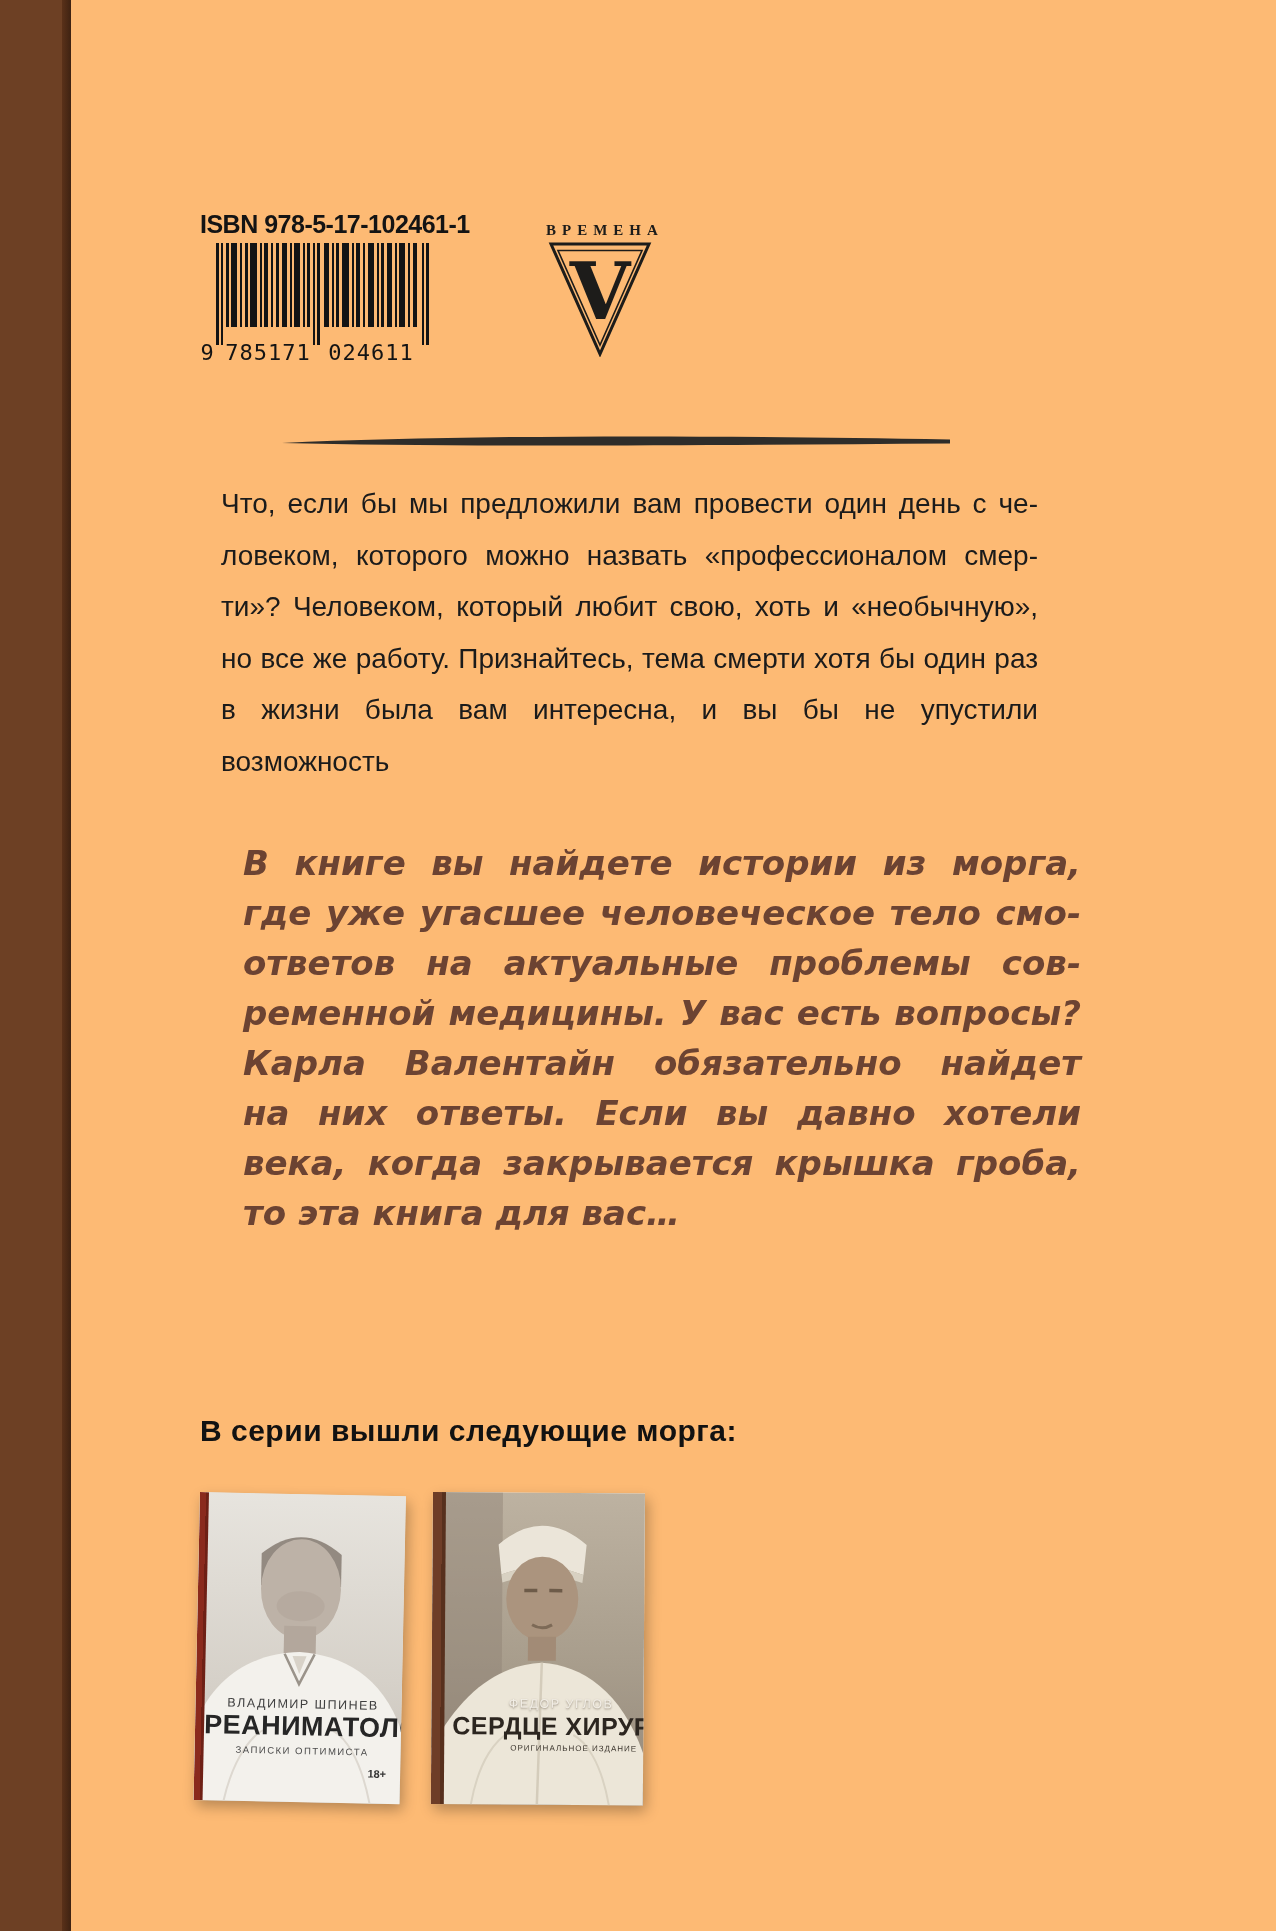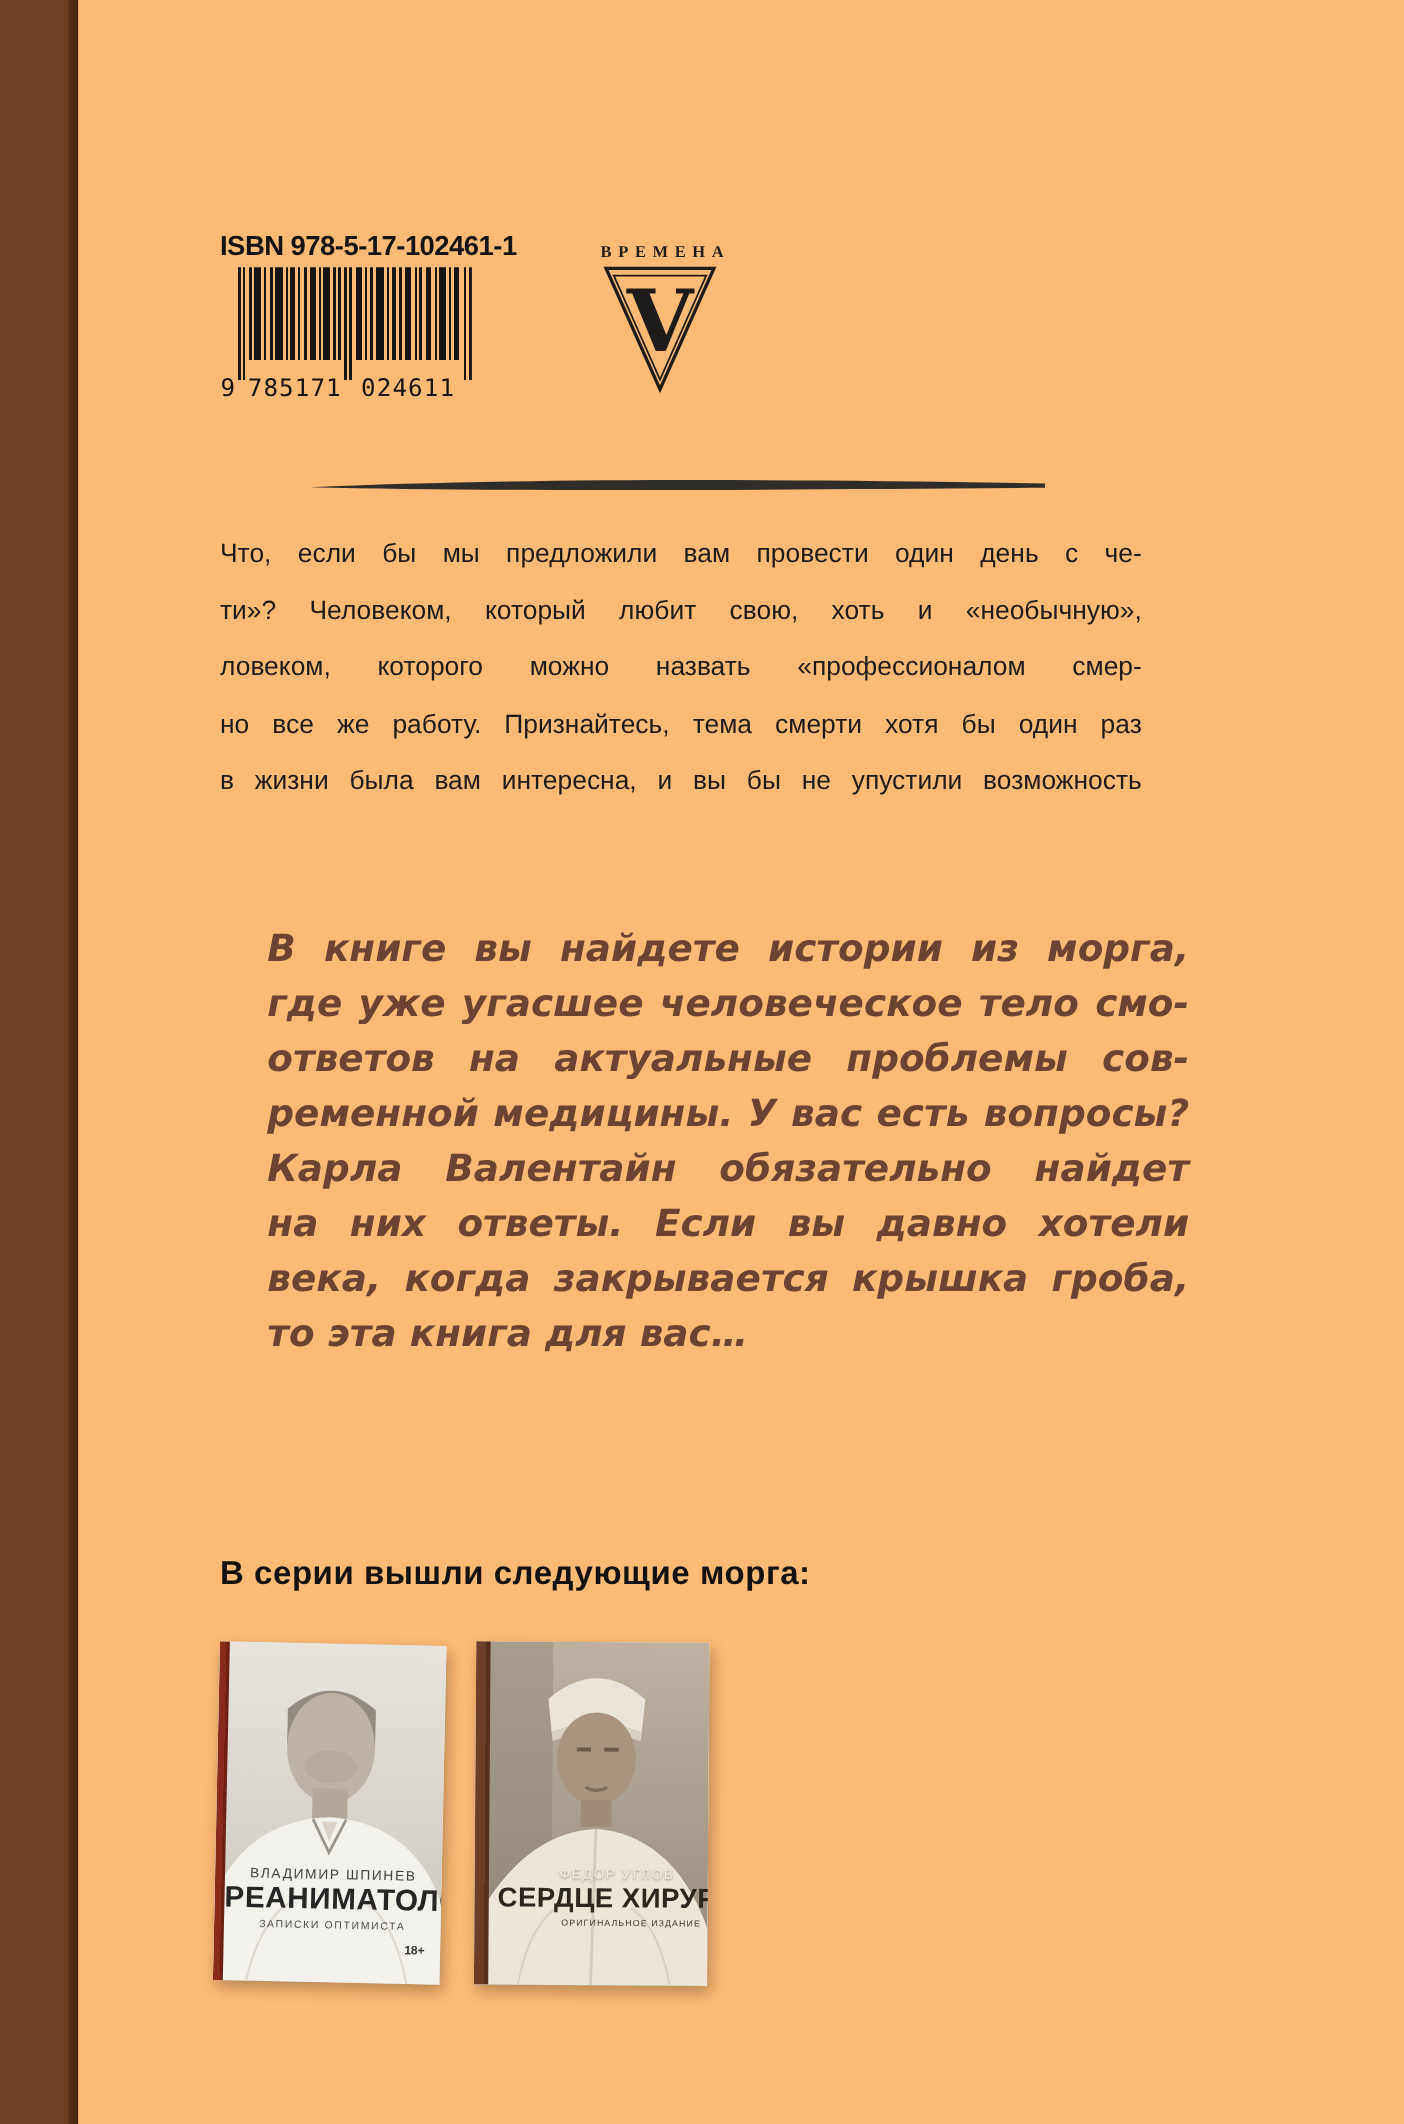--- a/index.html
+++ b/index.html
@@ -22,21 +22,21 @@
   .logo{position:absolute;left:540px;top:222px;width:120px;text-align:center;}
   .logo-name{
     font-family:"Liberation Serif",serif;font-weight:bold;font-size:15px;
     letter-spacing:6px;padding-left:6px;color:#1d1c1a;white-space:nowrap;
   }
   .logo-mark{margin-top:2px;}
   
   .divider{position:absolute;left:278px;top:430px;}
   
   .annotation{position:absolute;left:200px;top:478px;width:838px;}
-  .ann-line{font-size:24px;line-height:51.5px;color:#1b1b1b;}
+  .ann-line{font-size:28px;line-height:51.5px;color:#1b1b1b;margin-left:21px;}
   .just{text-align:justify;text-align-last:justify;}
   
   .blurb{position:absolute;left:200px;top:838px;width:838px;margin-left:43px;}
   .blurb-line{
     font-family:"DejaVu Sans",sans-serif;font-weight:bold;font-style:italic;
     font-size:34px;line-height:50px;color:#6c4332;
   }
   
   .series-heading{
     position:absolute;left:200px;top:1414px;font-size:30px;font-weight:bold;
@@ -131,22 +131,22 @@
   </div>
 
   <div class="divider">
     <svg width="680" height="24" viewBox="0 0 680 24">
       <path d="M4,13 C170,5.5 400,4.5 672,9.5 L672,13.5 C400,15.5 170,17 4,13 Z" fill="#2e2d2a"></path>
     </svg>
   </div>
 
   <div class="annotation">
     <div class="ann-line just">Что, если бы мы предложили вам провести один день с че-</div>
+    <div class="ann-line just">ловеком, которого можно назвать «профессионалом смер-</div>
     <div class="ann-line just">ти»? Человеком, который любит свою, хоть и «необычную»,</div>
-    <div class="ann-line just">ловеком, которого можно назвать «профессионалом смер-</div>
     <div class="ann-line just">но все же работу. Признайтесь, тема смерти хотя бы один раз</div>
     <div class="ann-line just">в жизни была вам интересна, и вы бы не упустили возможность</div>
   </div>
 
   <div class="blurb">
     <div class="blurb-line just">В книге вы найдете истории из морга,</div>
     <div class="blurb-line just">где уже угасшее человеческое тело смо-</div>
     <div class="blurb-line just">ответов на актуальные проблемы сов-</div>
     <div class="blurb-line just">ременной медицины. У вас есть вопросы?</div>
     <div class="blurb-line just">Карла Валентайн обязательно найдет</div>

